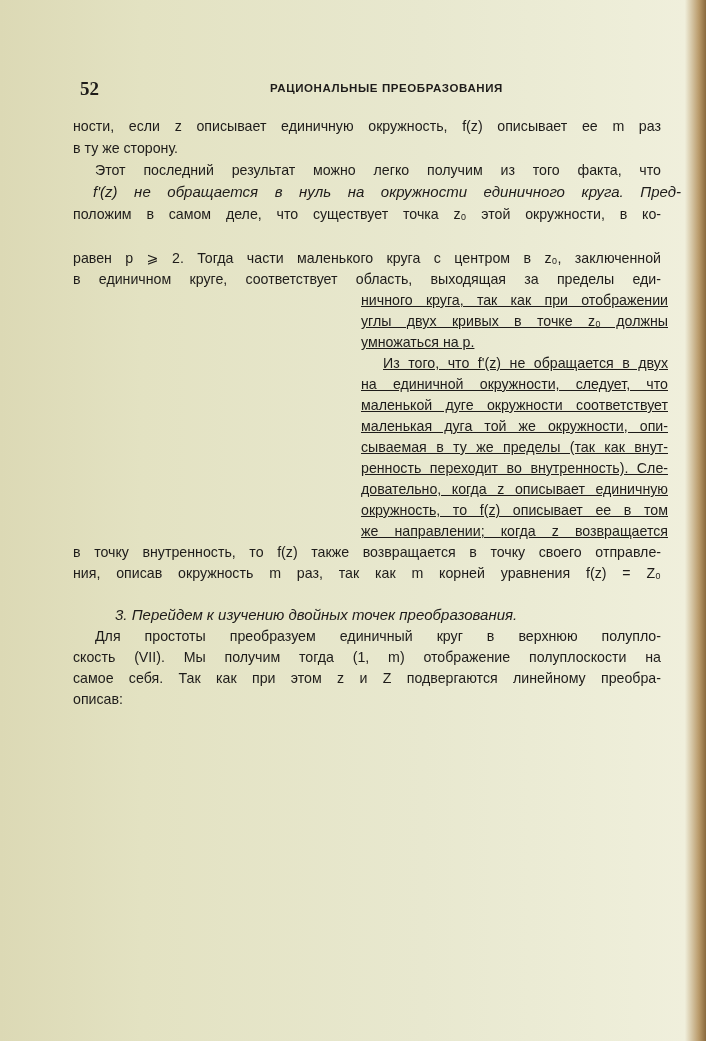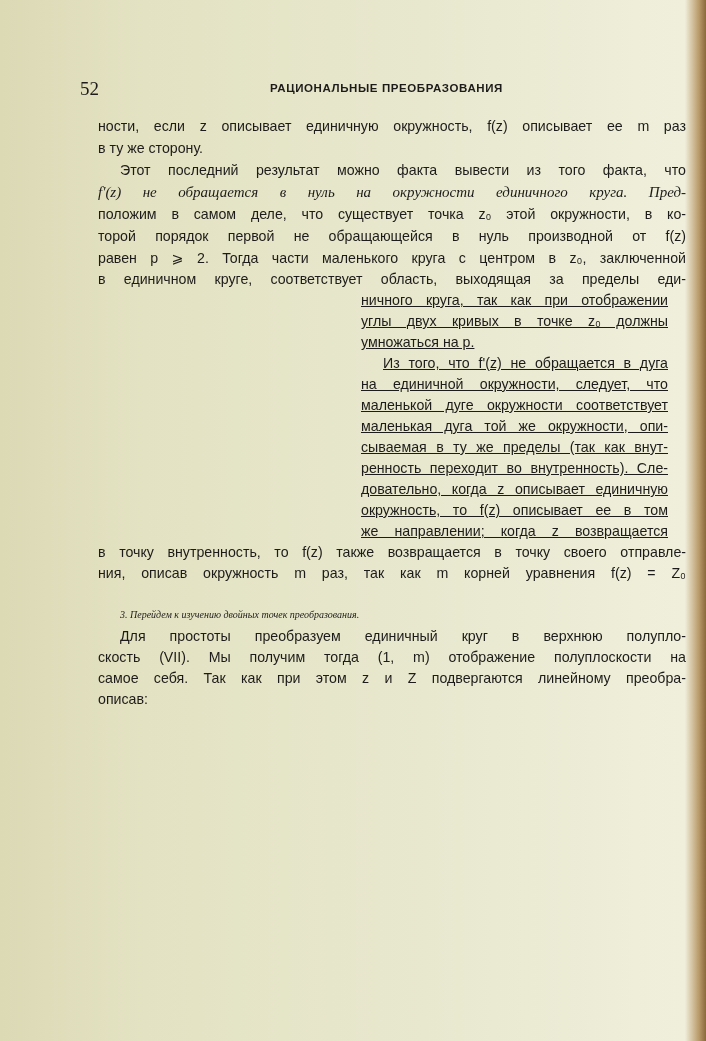--- a/index.html
+++ b/index.html
@@ -4,64 +4,63 @@
 <style>
   html, body { margin:0; padding:0; }
   body {
     width:706px; height:1041px; overflow:hidden; position:relative;
     background: linear-gradient(90deg, #dcd9b5 0%, #e3e2c2 20%, #e8e8cf 60%, #eeeed9 90%, #f0efdc 97%, #b99a6a 99%, #8a6a3e 100%);
     font-family: "Liberation Serif", "DejaVu Serif", serif;
     color:#1e1c1a;
   }
   .page { position:absolute; left:0; top:0; width:706px; height:1041px; }
   .header { position:absolute; top:78px; left:80px; width:588px; height:22px; }
-  .page-num { position:absolute; left:0; top:0; font-size:19px; font-weight:normal; }
+  .page-num { position:absolute; left:0; top:0; font-size:19px; font-weight:bold; }
   .running-title { position:absolute; left:190px; top:4px; font-size:11.5px; letter-spacing:0.6px; font-family:"Liberation Sans", sans-serif; font-weight:bold; }
-  .line { position:absolute; left:98px; width:588px; font-size:14.2px; line-height:22px; white-space:nowrap; text-align:justify; text-align-last:justify; font-family:"Liberation Sans", "DejaVu Sans", sans-serif; }
+  .line { position:absolute; left:73px; width:588px; font-size:14.2px; line-height:22px; white-space:nowrap; text-align:justify; text-align-last:justify; font-family:"Liberation Sans", "DejaVu Sans", sans-serif; }
   .line.narrow { left:361px; width:307px;text-decoration:underline; }
   .line.last { text-align-last:left; }
   .indent { padding-left:22px; box-sizing:border-box; }
-  .it { font-style:italic; font-family:Liberation Serif, serif; }
+  .it { font-style:italic; font-family:Liberation Sans, sans-serif;margin-left:20px; }
 </style>
 </head>
 <body>
 
 <div class="page">
 
   <div class="header">
     <span class="page-num">52</span>
     <span class="running-title">РАЦИОНАЛЬНЫЕ ПРЕОБРАЗОВАНИЯ</span>
   </div>
 
   <div class="line" style="top:115px">ности, если z описывает единичную окружность, f(z) описывает ее m раз</div>
   <div class="line last" style="top:137px">в ту же сторону.</div>
 
-  <div class="line indent" style="top:159px">Этот последний результат можно факта вывести из того факта, что</div>
+  <div class="line indent" style="top:159px">Этот последний результат можно легко получим из того факта, что</div>
   <div class="line it" style="top:181px; font-size:15px">f'(z) не обращается в нуль на окружности единичного круга. Пред-</div>
   <div class="line" style="top:203px">положим в самом деле, что существует точка z₀ этой окружности, в ко-</div>
-  <div class="line" style="top:225px">торой порядок первой не обращающейся в нуль производной от f(z)</div>
   <div class="line" style="top:247px">равен p ⩾ 2. Тогда части маленького круга с центром в z₀, заключенной</div>
   <div class="line" style="top:268px">в единичном круге, соответствует область, выходящая за пределы еди-</div>
   <div class="line narrow" style="top:289px">ничного круга, так как при отображении</div>
   <div class="line narrow" style="top:310px">углы двух кривых в точке z₀ должны</div>
   <div class="line narrow last" style="top:331px">умножаться на p.</div>
 
-  <div class="line narrow indent" style="top:352px">Из того, что f'(z) не обращается в дуга</div>
+  <div class="line narrow indent" style="top:352px">Из того, что f'(z) не обращается в двух</div>
   <div class="line narrow" style="top:373px">на единичной окружности, следует, что</div>
   <div class="line narrow" style="top:394px">маленькой дуге окружности соответствует</div>
   <div class="line narrow" style="top:415px">маленькая дуга той же окружности, опи-</div>
   <div class="line narrow" style="top:436px">сываемая в ту же пределы (так как внут-</div>
   <div class="line narrow" style="top:457px">ренность переходит во внутренность). Сле-</div>
   <div class="line narrow" style="top:478px">довательно, когда z описывает единичную</div>
   <div class="line narrow" style="top:499px">окружность, то f(z) описывает ее в том</div>
   <div class="line narrow" style="top:520px">же направлении; когда z возвращается</div>
   <div class="line" style="top:541px">в точку внутренность, то f(z) также возвращается в точку своего отправле-</div>
   <div class="line" style="top:562px">ния, описав окружность m раз, так как m корней уравнения f(z) = Z₀</div>
 
-  <div class="line last indent it" style="top:604px; font-size:10px">3. Перейдем к изучению двойных точек преобразования.</div>
+  <div class="line last indent it" style="top:604px; font-size:15px">3. Перейдем к изучению двойных точек преобразования.</div>
 
   <div class="line indent" style="top:625px">Для простоты преобразуем единичный круг в верхнюю полупло-</div>
   <div class="line" style="top:646px">скость (VII). Мы получим тогда (1, m) отображение полуплоскости на</div>
   <div class="line" style="top:667px">самое себя. Так как при этом z и Z подвергаются линейному преобра-</div>
   <div class="line last" style="top:688px">описав:</div>
 </div>
 
 <style>
   
 </style>

